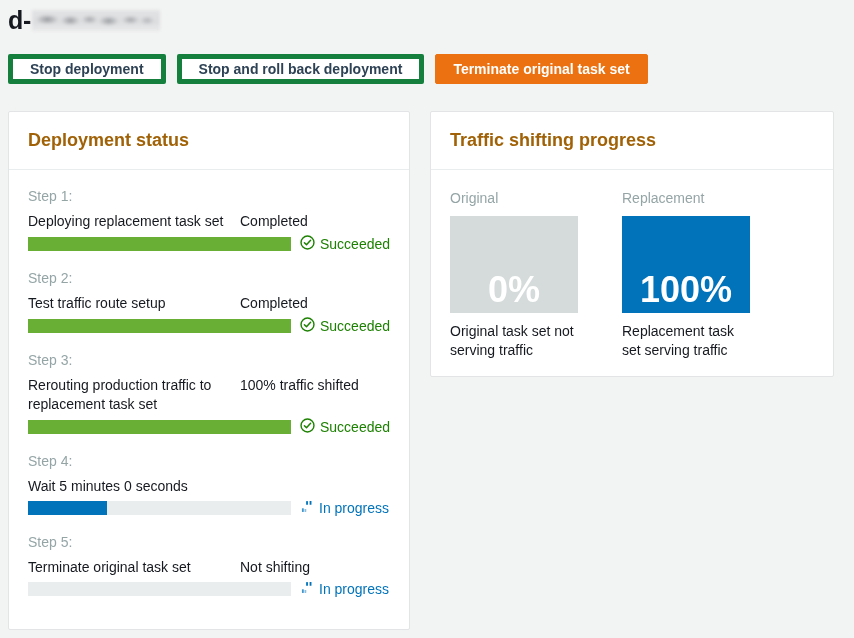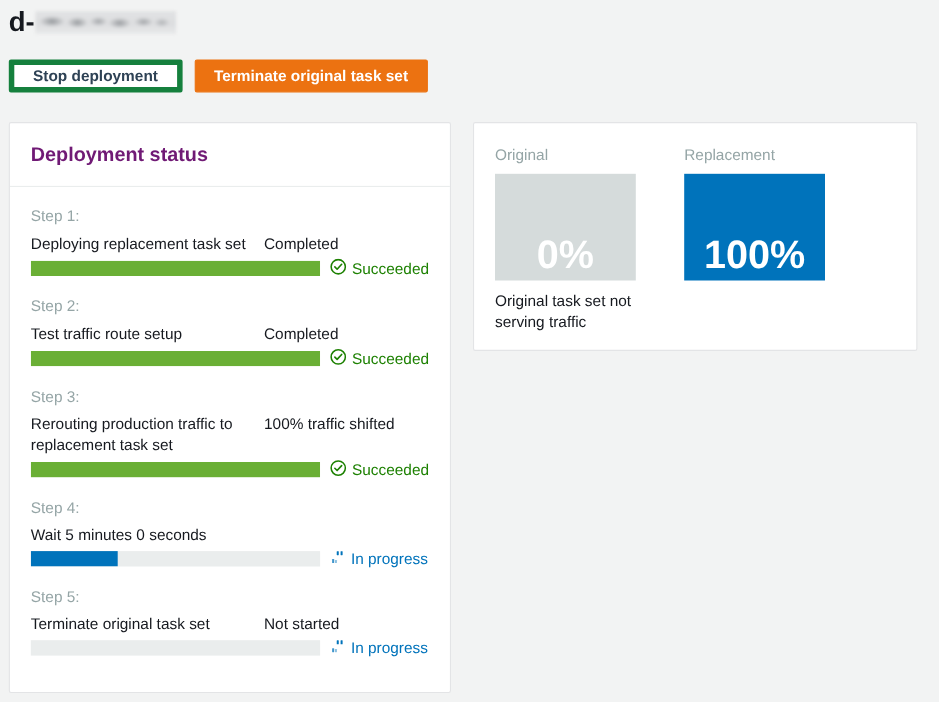--- a/index.html
+++ b/index.html
@@ -104,21 +104,21 @@
   .panel-header {
     height: 58px;
     display: flex;
     align-items: center;
     padding: 0 19px;
     border-bottom: 1px solid #eaeded;
   }
   .panel-title {
     font-size: 18px;
     font-weight: 700;
-    color: #701a75;
+    color: #a16207;
   }
   .panel-body { padding: 18px 19px 16px 19px; }
 
   
   .step { margin-bottom: 18px; }
   .step:last-child { margin-bottom: 16px; }
 
   .step-label {
     font-size: 14px;
     color: #95a5a6;
@@ -213,20 +213,21 @@
 </head>
 <body>
 
 <div class="page-title-row">
   <span class="page-title">d-</span>
   <span class="redacted"></span>
 </div>
 
 <div class="actions">
   <button class="btn btn-normal">Stop deployment</button>
+  <button class="btn btn-normal">Stop and roll back deployment</button>
   <button class="btn btn-primary">Terminate original task set</button>
 </div>
 
 <div class="panels">
 
   <section class="panel panel-deployment">
     <div class="panel-header">
       <h2 class="panel-title">Deployment status</h2>
     </div>
     <div class="panel-body">
@@ -317,21 +318,21 @@
             </span>
             <span>In progress</span>
           </div>
         </div>
       </div>
 
       <div class="step">
         <div class="step-label">Step 5:</div>
         <div class="step-row">
           <div class="step-name">Terminate original task set</div>
-          <div class="step-status">Not started</div>
+          <div class="step-status">Not shifting</div>
         </div>
         <div class="bar-row">
           <div class="bar-track">
             <div class="bar-fill blue" style="width:0%"></div>
           </div>
           <div class="result inprogress">
             <span class="icon-spinner">
               <svg width="14" height="14" viewBox="0 0 16 16" aria-hidden="true">
                 <rect x="7" y="1.2" width="2.1" height="4.2" rx="0.4" fill="#0073bb"></rect>
                 <rect x="2.2" y="9.4" width="2.1" height="4.2" rx="0.4" fill="#0073bb" opacity="0.75"></rect>
@@ -341,35 +342,39 @@
             </span>
             <span>In progress</span>
           </div>
         </div>
       </div>
 
     </div>
   </section>
 
   <section class="panel panel-traffic">
+    <div class="panel-header">
+      <h2 class="panel-title">Traffic shifting progress</h2>
+    </div>
     <div class="panel-body">
       <div class="traffic-cols">
 
         <div class="traffic-col">
           <div class="traffic-heading">Original</div>
           <div class="traffic-box original">
             <span class="traffic-pct">0%</span>
           </div>
           <div class="traffic-caption">Original task set not serving traffic</div>
         </div>
 
         <div class="traffic-col">
           <div class="traffic-heading">Replacement</div>
           <div class="traffic-box replacement">
             <span class="traffic-pct">100%</span>
           </div>
+          <div class="traffic-caption">Replacement task set serving traffic</div>
         </div>
 
       </div>
     </div>
   </section>
 
 </div>
 
 </body></html>

